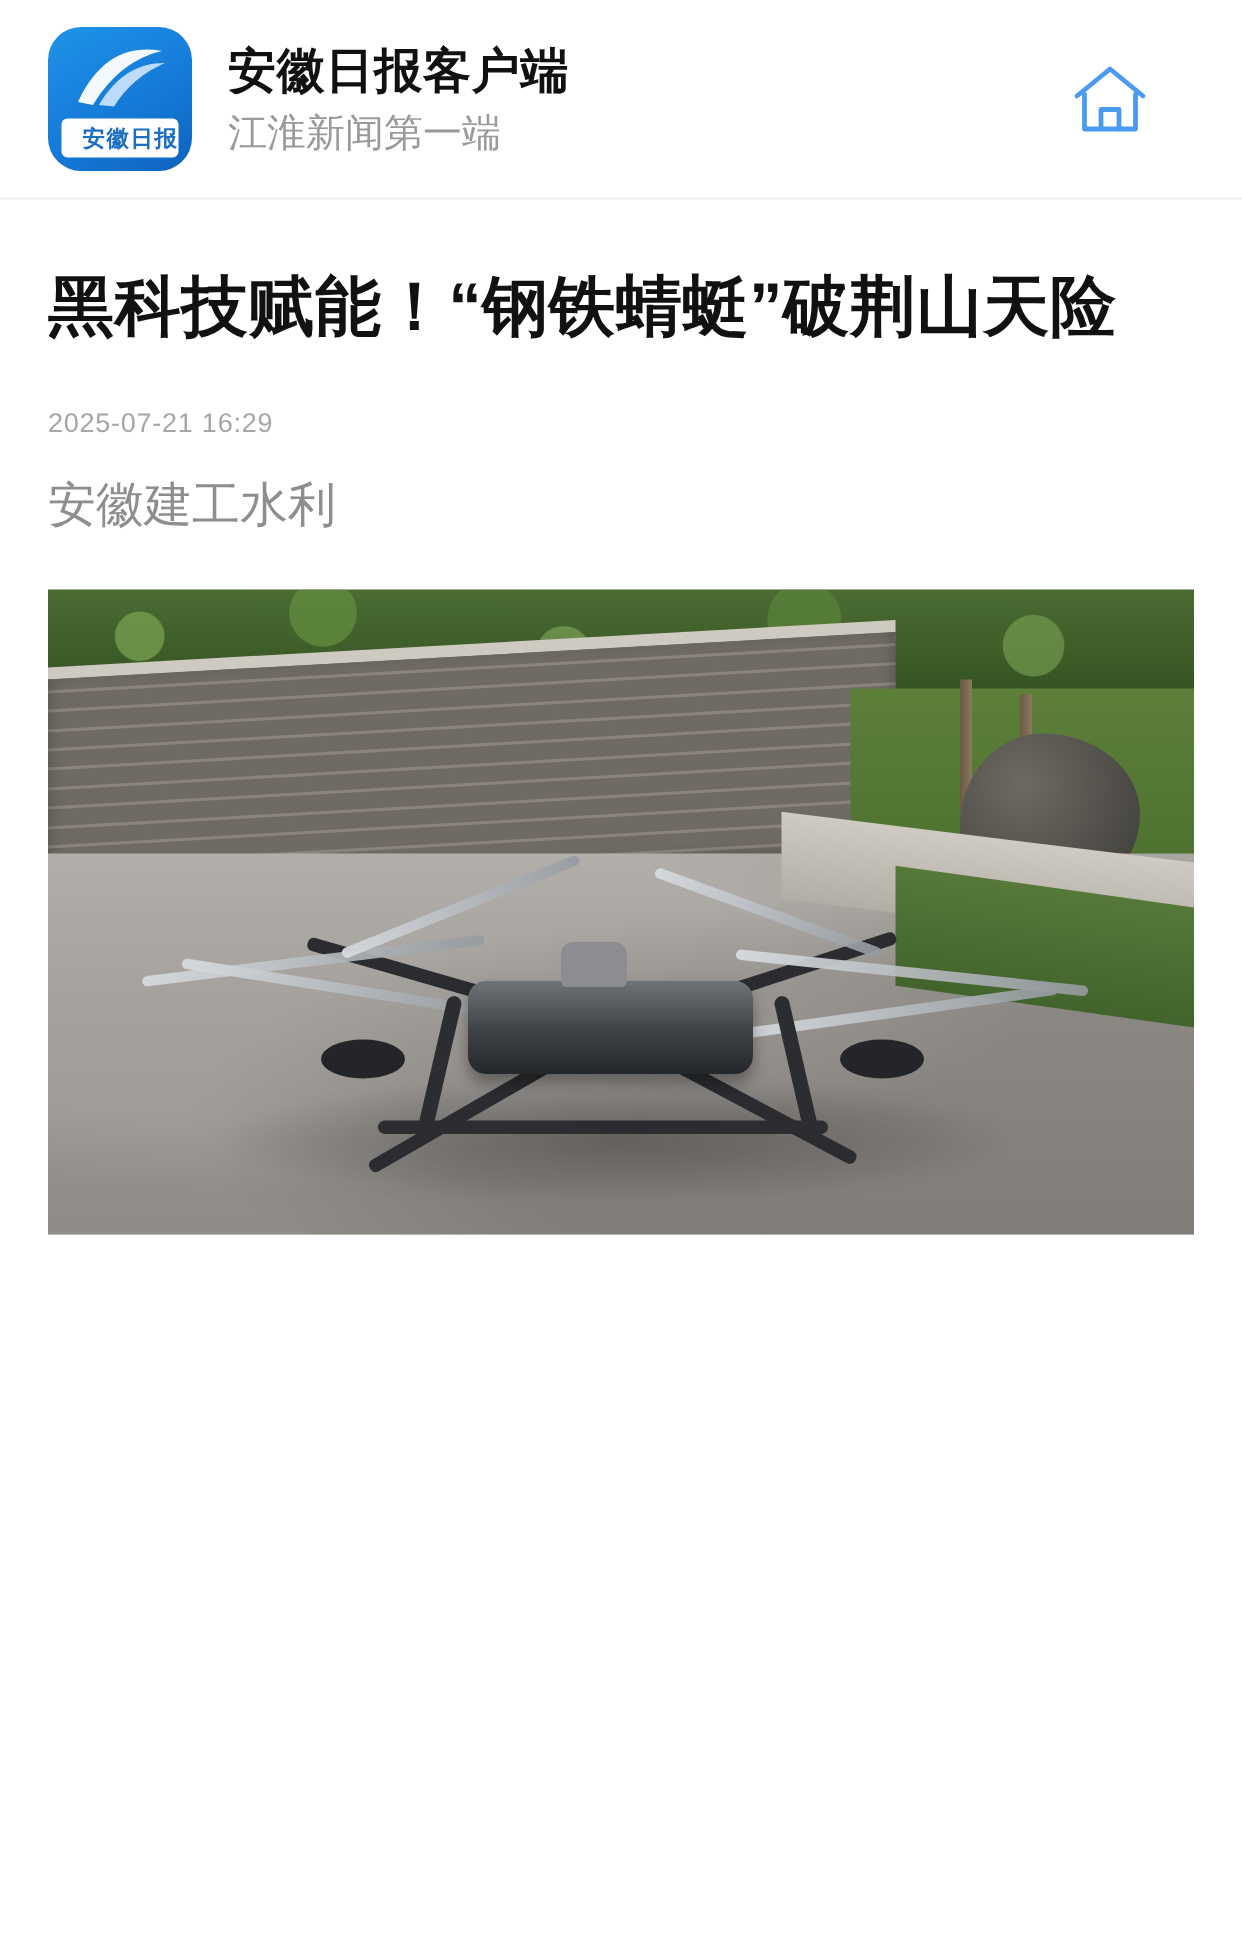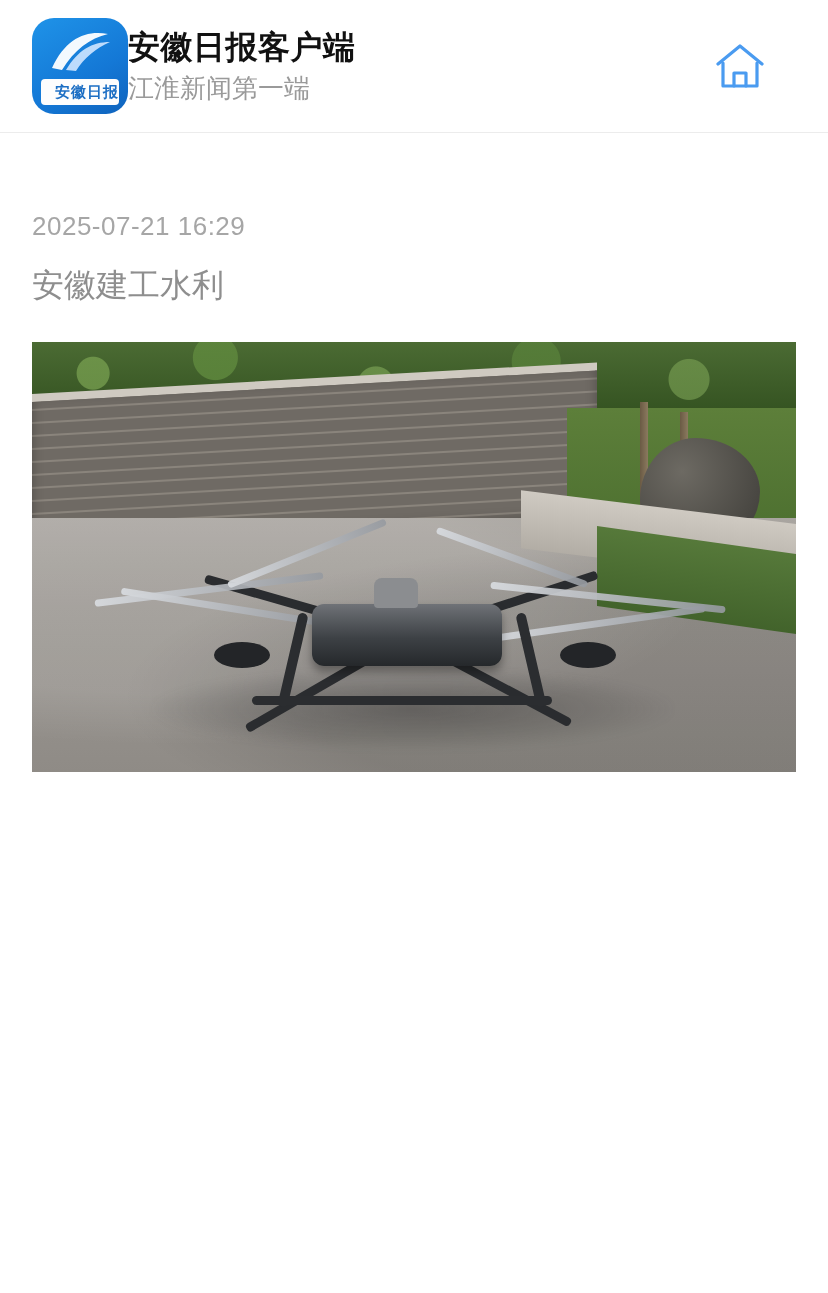--- a/index.html
+++ b/index.html
@@ -47,20 +47,21 @@
     border-radius: 4px;
     color: #1d6fc4;
     font-size: 15px;
     line-height: 26px;
     text-align: right;
     letter-spacing: 1px;
     font-family: "DejaVu Sans", sans-serif;
     font-weight: bold;
   }
   .appbar-titles {
+    margin-left: 24px;
     display: flex;
     flex-direction: column;
     justify-content: center;
     flex: 1 1 auto;
     min-width: 0;
   }
   .app-title {
     font-size: 32px;
     font-weight: bold;
     color: #111111;
@@ -106,21 +107,21 @@
   }
   .headline {
     font-size: 44px;
     line-height: 1.38;
     font-weight: bold;
     color: #111111;
     letter-spacing: 0.5px;
   }
   .pubdate {
     margin-top: 36px;
-    font-size: 26px;
+    font-size: 18px;
     color: #a6a6a6;
     letter-spacing: 0.5px;
   }
   .source {
     margin-top: 22px;
     font-size: 32px;
     color: #8e8e8e;
   }
   .body-text {
     margin-top: 42px;
@@ -270,20 +271,21 @@
       <path d="M5 23 L27 5 L49 23"></path>
       <path d="M10 22 L10 45 L44 45 L44 22"></path>
       <path d="M21 45 L21 32 L33 32 L33 45"></path>
     </svg>
   </div>
 
 </div>
 
 <div class="article">
 
+  <h1 class="headline">黑科技赋能！“钢铁蜻蜓”破荆山天险</h1>
 
   <div class="pubdate">2025-07-21 16:29</div>
 
   <div class="source">安徽建工水利</div>
 
 
   <div class="photo-wrap">
     <div class="photo">
       <div class="ph-hedge"></div>
       <div class="ph-wall-cap"></div>

